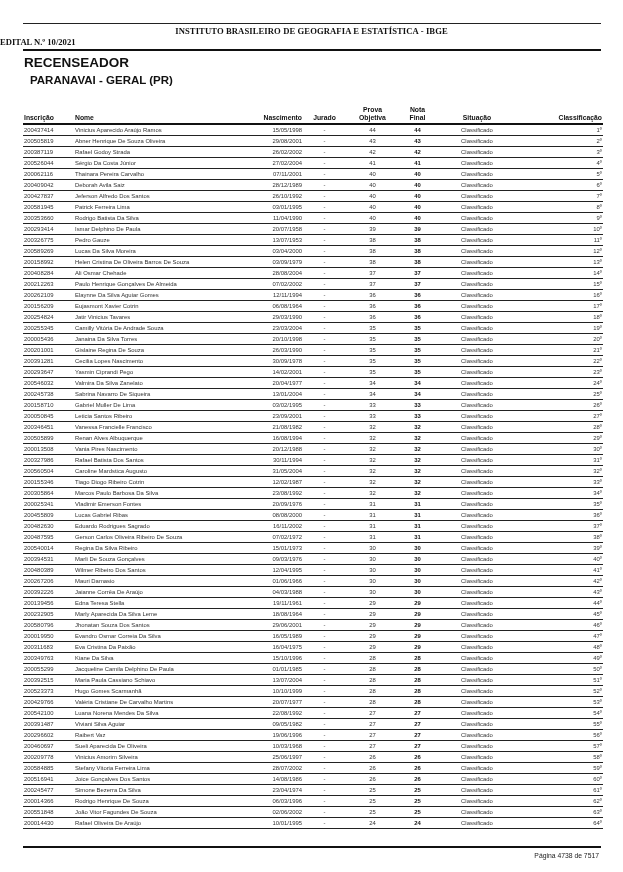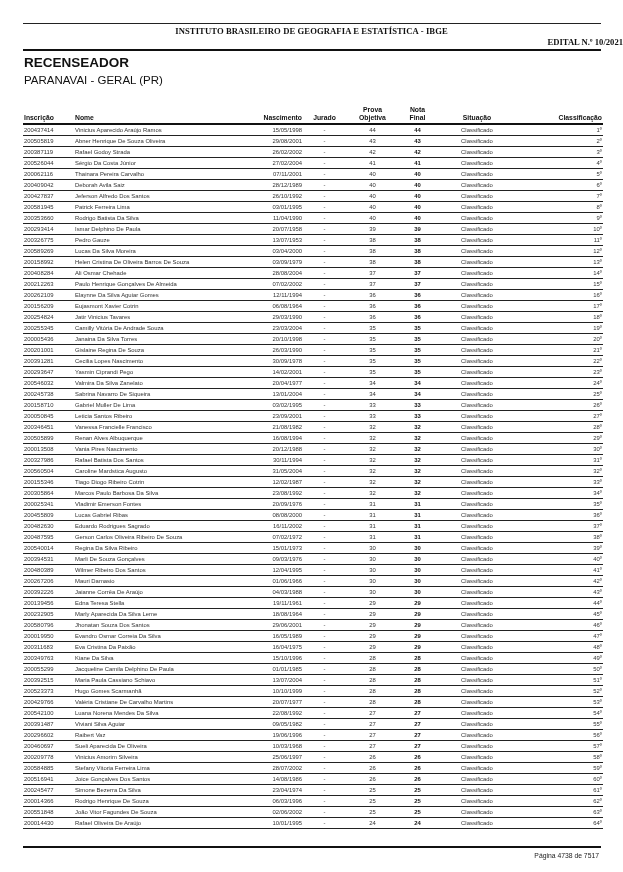--- a/index.html
+++ b/index.html
@@ -1,23 +1,23 @@
 <!DOCTYPE html>
 <html><head>
 <meta charset="utf-8">
 <style>
   html, body { margin:0; padding:0; background:#ffffff; }
   body { width:623px; height:872px; position:relative; overflow:hidden; font-family:"Liberation Sans", sans-serif; color:#111; }
   .page { position:absolute; left:0; top:0; width:623px; height:872px; }
   .rule-top { position:absolute; left:23px; width:578px; top:23px; height:1px; background:#222; }
   .inst { position:absolute; left:0; width:623px; top:26px; text-align:center; font-family:"Liberation Serif", serif; font-weight:bold; font-size:8.6px; letter-spacing:0.1px; }
-  .edital { position:absolute; left:0; width:623px; top:37px; text-align:right; font-family:"Liberation Serif", serif; font-weight:bold; font-size:8.6px; }
+  .edital { position:absolute; left:0; width:623px; top:37px; text-align:left; font-family:"Liberation Serif", serif; font-weight:bold; font-size:8.6px; }
   .rule-thick { position:absolute; left:23px; width:578px; top:49px; height:2px; background:#111; }
   .cargo { position:absolute; left:24px; top:55px; font-size:13.5px; font-weight:bold;text-align:right; }
-  .local { position:absolute; left:24px; top:74px; font-size:11.5px; font-weight:normal; }
+  .local { position:absolute; left:30px; top:74px; font-size:11.5px; font-weight:bold; }
   table { position:absolute; left:23px; top:102px; width:578px; border-collapse:collapse; table-layout:fixed; }
   th { font-size:6.8px; font-weight:bold; vertical-align:bottom; padding:0 0 1px 0; line-height:8px; height:20px; border-bottom:2.5px solid #111; }
   td { font-size:5.9px; color:#333; height:10px; padding:0; line-height:10px; border-bottom:1px solid #222; white-space:nowrap; overflow:hidden; }
   .c-ins { width:51px; text-align:left; padding-left:1px; }
   .c-nome { width:183px; text-align:left; padding-left:0; }
   .c-nasc { width:44px; text-align:right; padding-right:0; }
   .c-jur { width:45px; text-align:center; }
   .c-prova { width:51px; text-align:center; }
   .c-nota { width:39px; text-align:center; }
   .c-sit { width:80px; text-align:center; }

